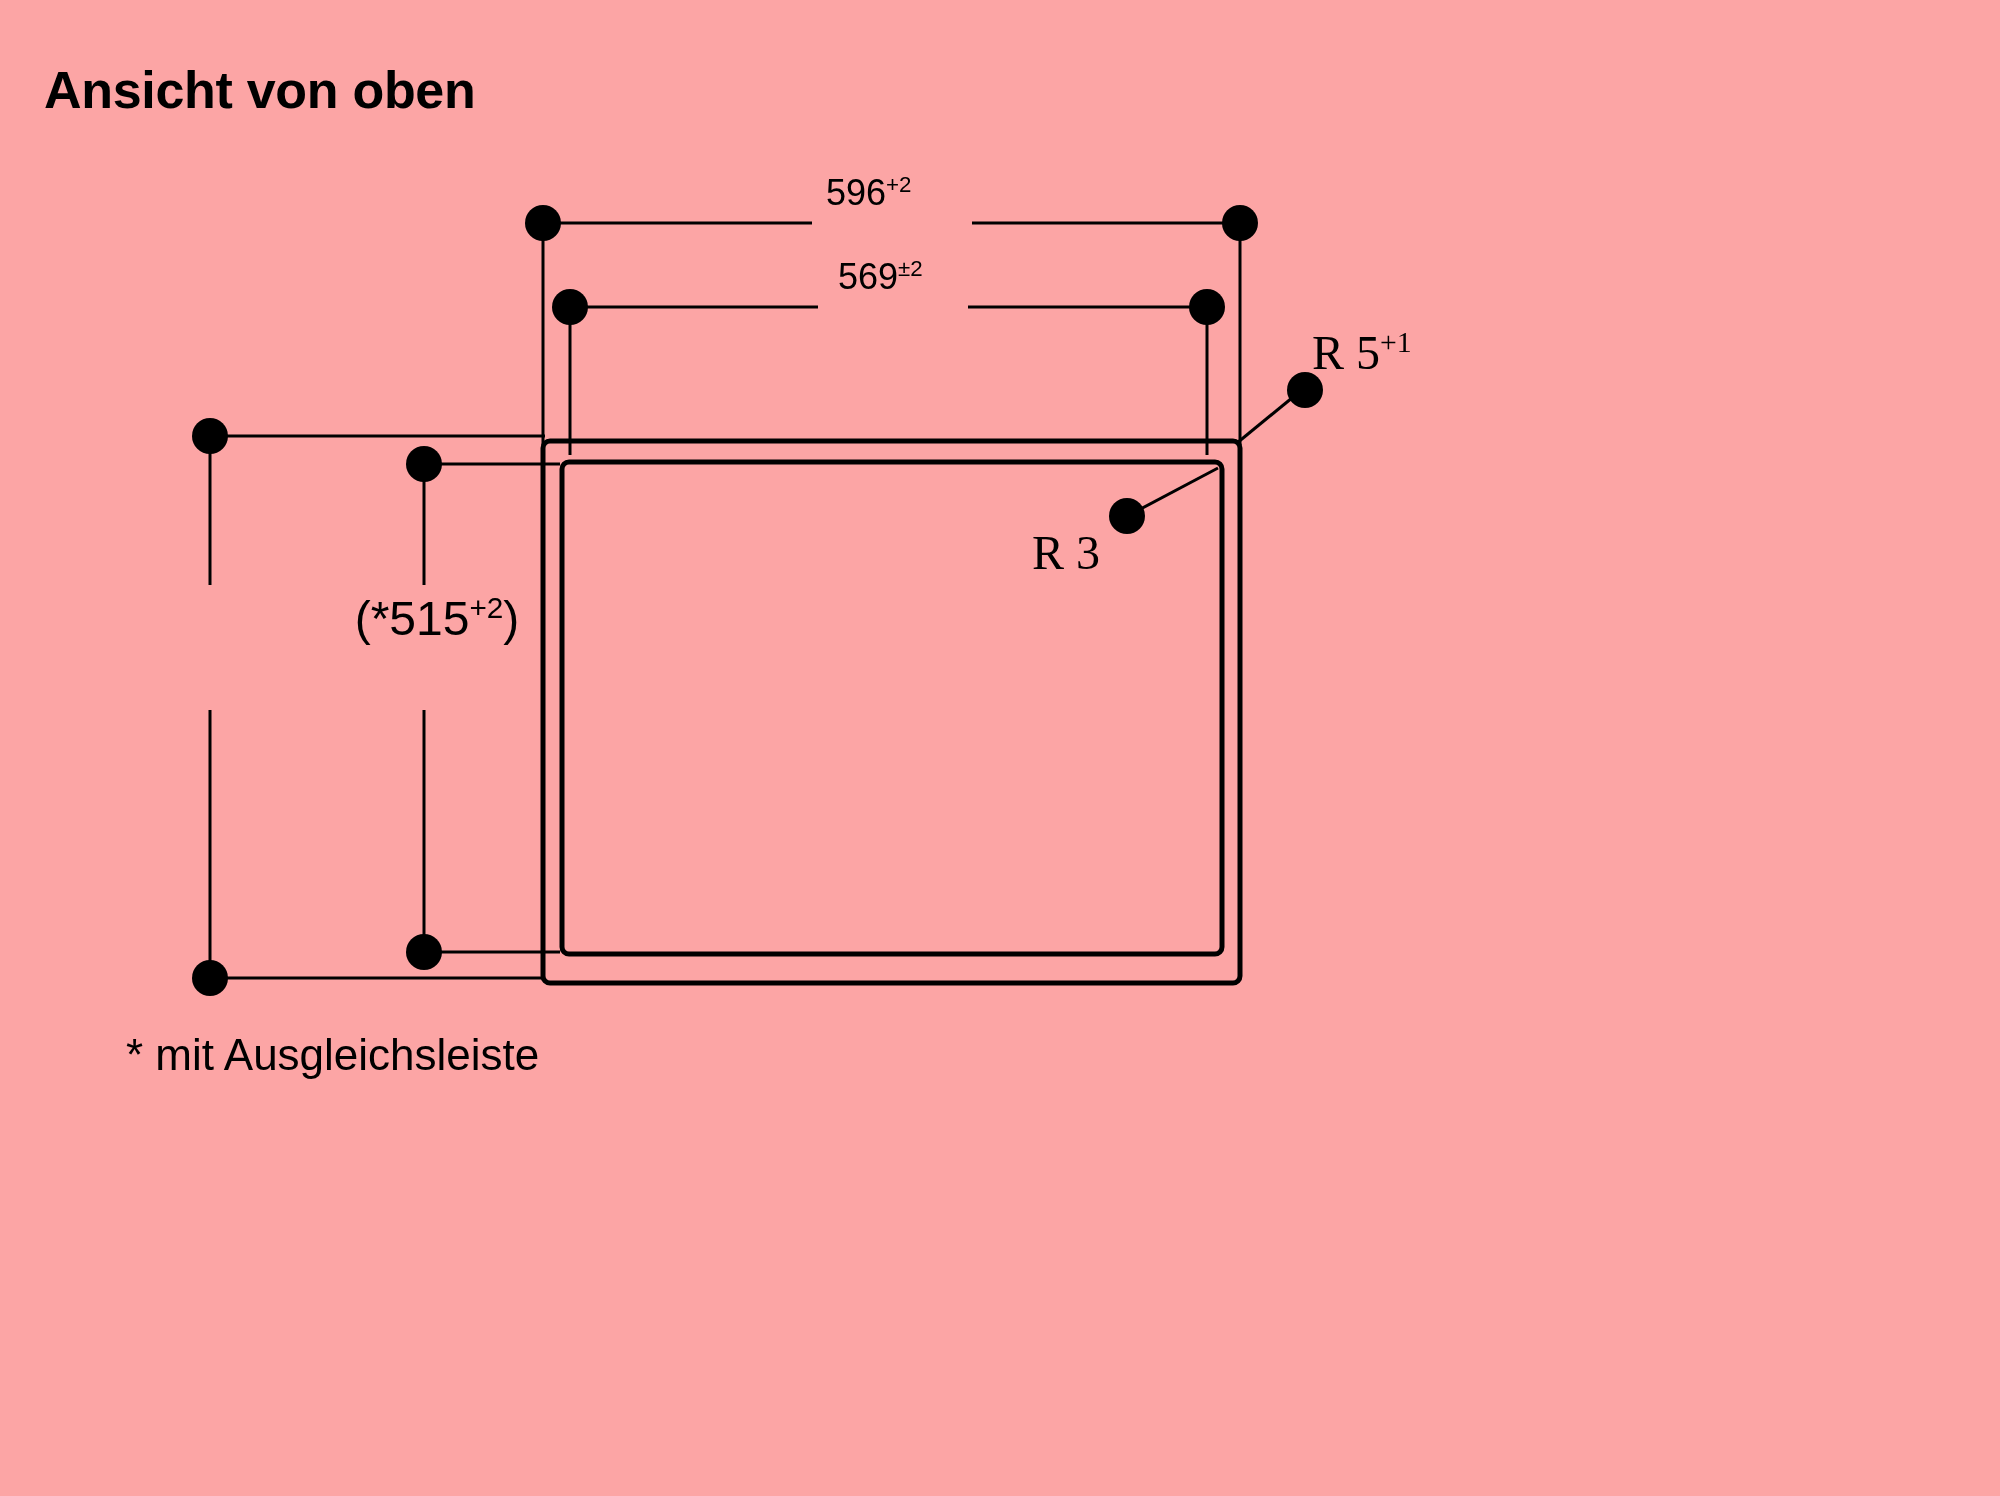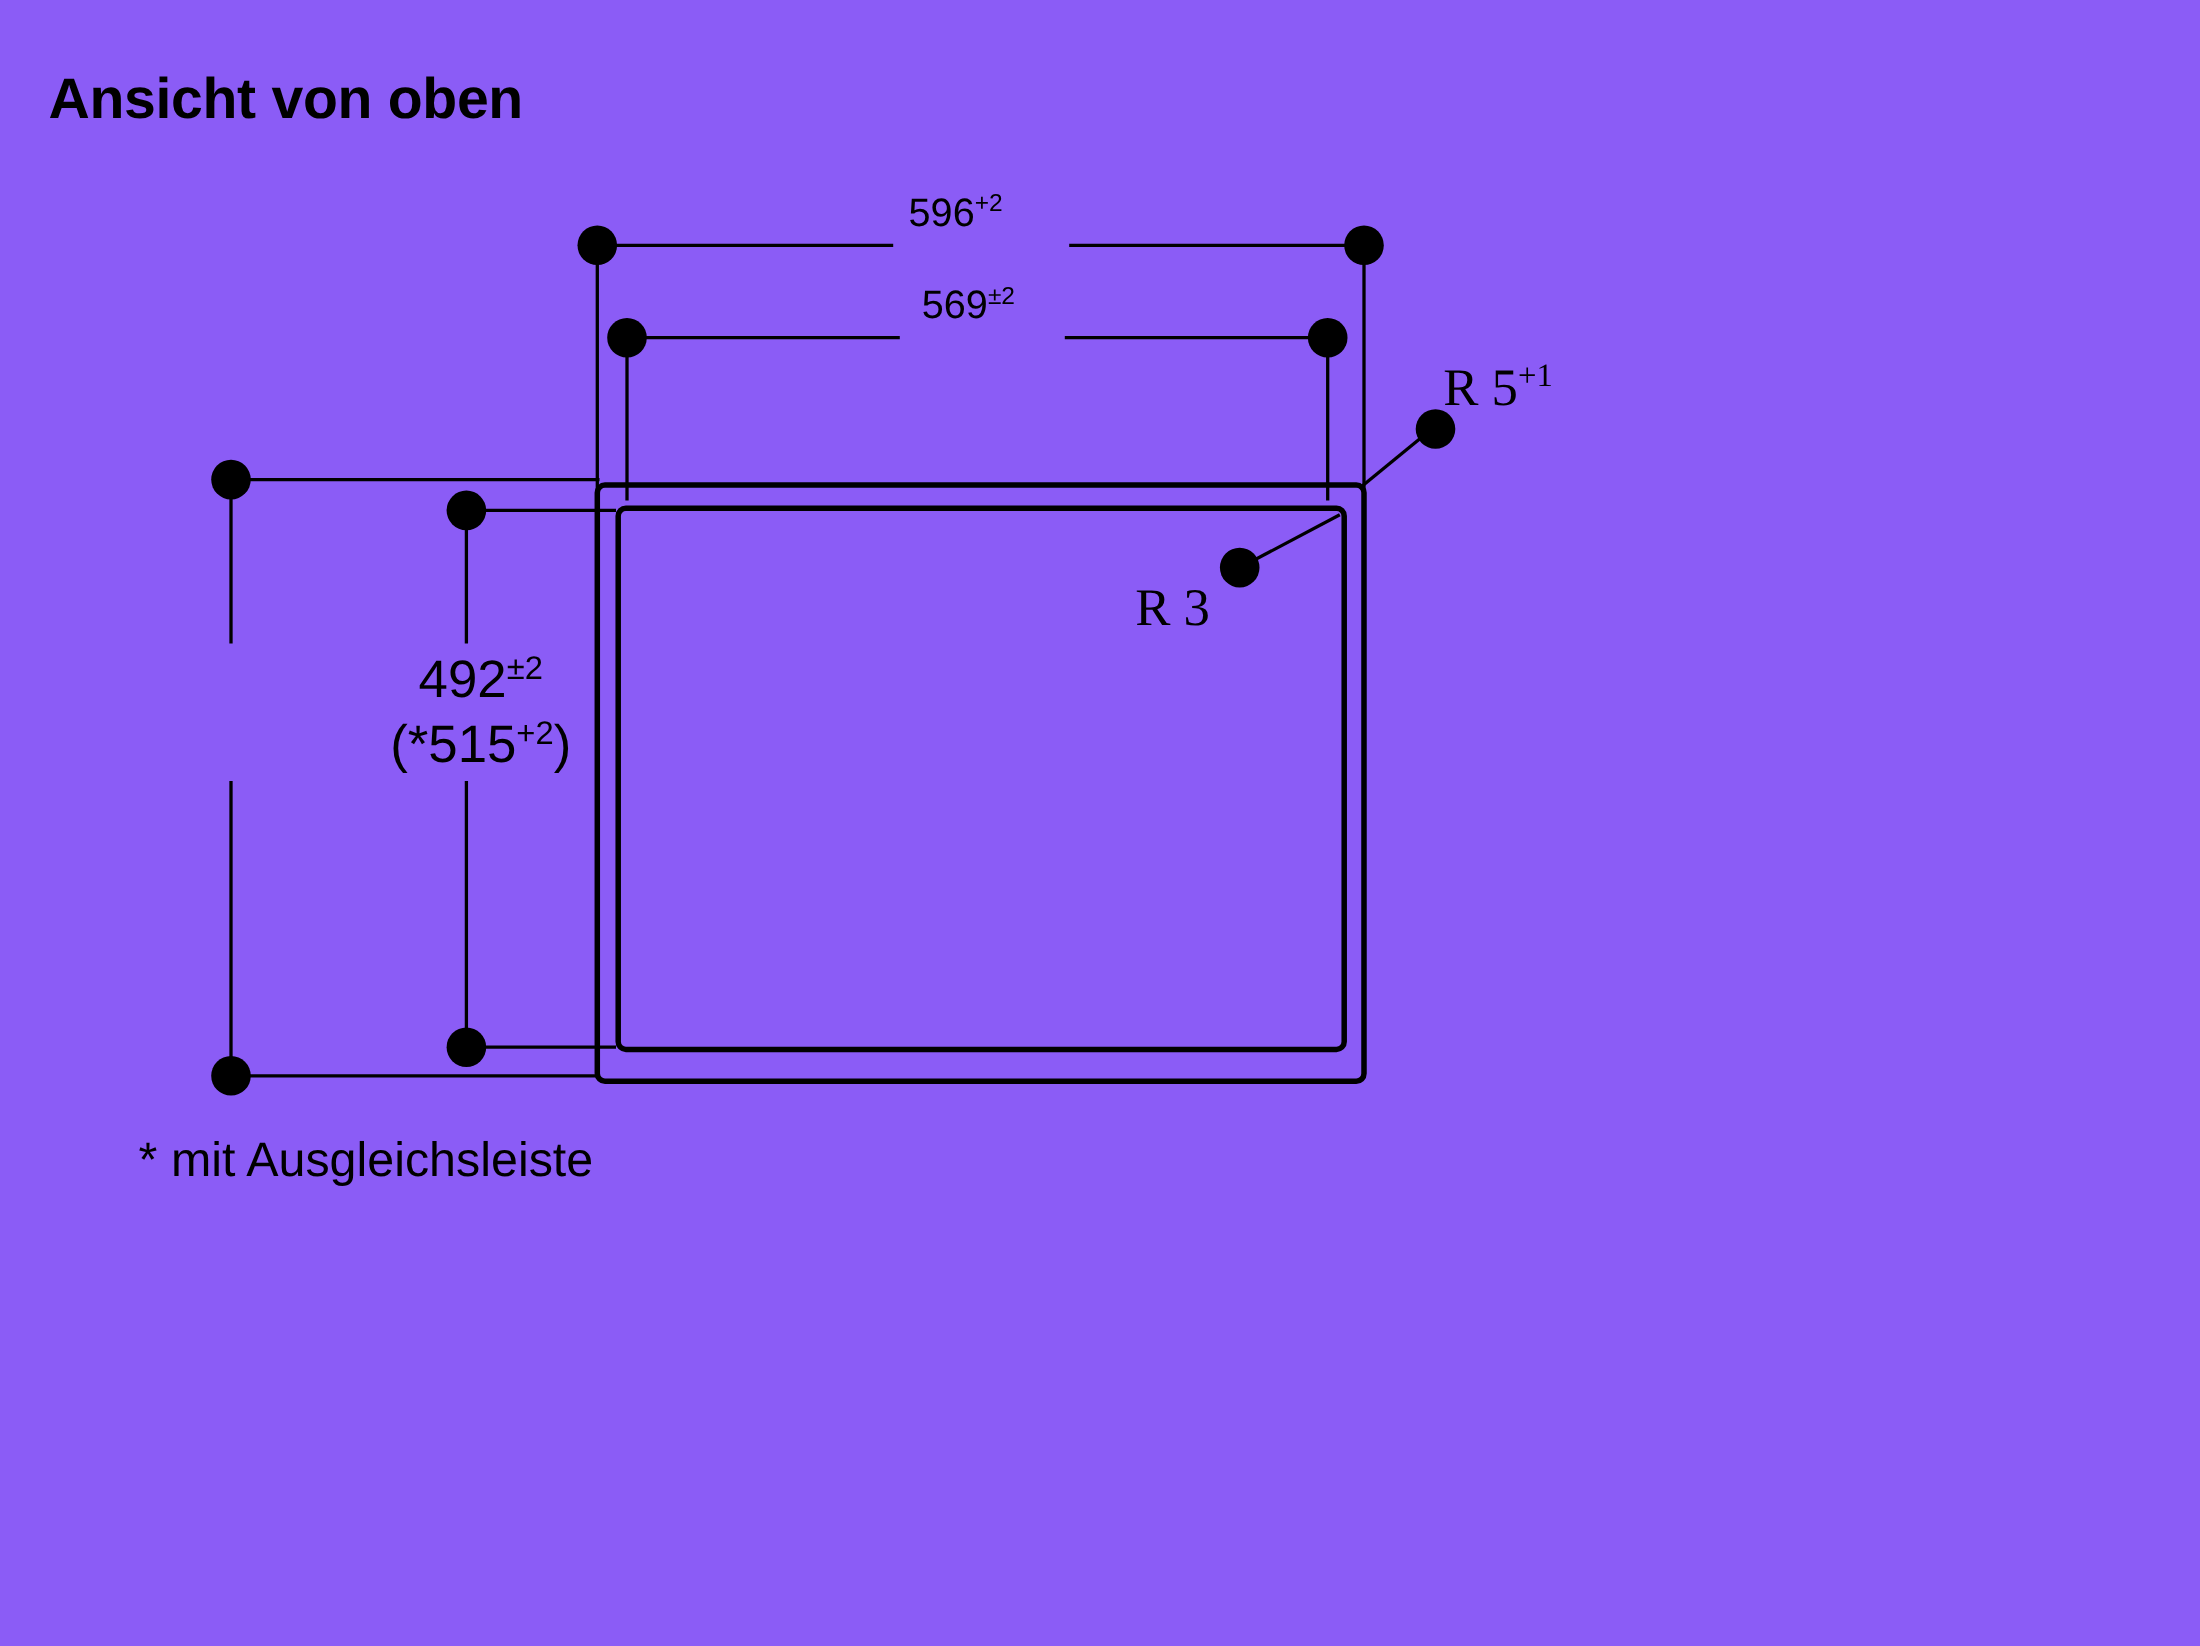--- a/index.html
+++ b/index.html
@@ -11,21 +11,21 @@
     width: 2000px;
     height: 1496px;
     font-family: "Liberation Sans", sans-serif;
     color: #000000;
     overflow: hidden;
   }
   #canvas {
     position: relative;
     width: 2000px;
     height: 1496px;
-    background: #8b5cf6;
+    background: #fca5a5;
   }
   #title {
     position: absolute;
     left: 44px;
     top: 60px;
     font-size: 52px;
     font-weight: bold;
     letter-spacing: -0.3px;
     white-space: nowrap;
   }
@@ -131,21 +131,20 @@
     <circle class="dot" cx="1127" cy="516" r="18"></circle>
 
   </svg>
 
   <div class="dimlabel" style="left:826px; top:172px;"><span>596</span><sup>+2</sup></div>
 
   <div class="dimlabel" style="left:828px; top:256px;margin-left:10px;"><span>569</span><sup>±2</sup></div>
 
 
   <div class="vstack" style="left:322px; top:590px; width:230px;">
-    <div><span>492</span><sup>±2</sup></div>
     <div><span>(*515</span><sup>+2</sup><span>)</span></div>
   </div>
 
   <div class="radlabel" style="left:1312px; top:325px;"><span>R 5</span><sup>+1</sup></div>
 
   <div class="radlabel" style="left:1032px; top:525px;"><span>R 3</span></div>
 
   <div id="footnote">* mit Ausgleichsleiste</div>
 
 </div>

